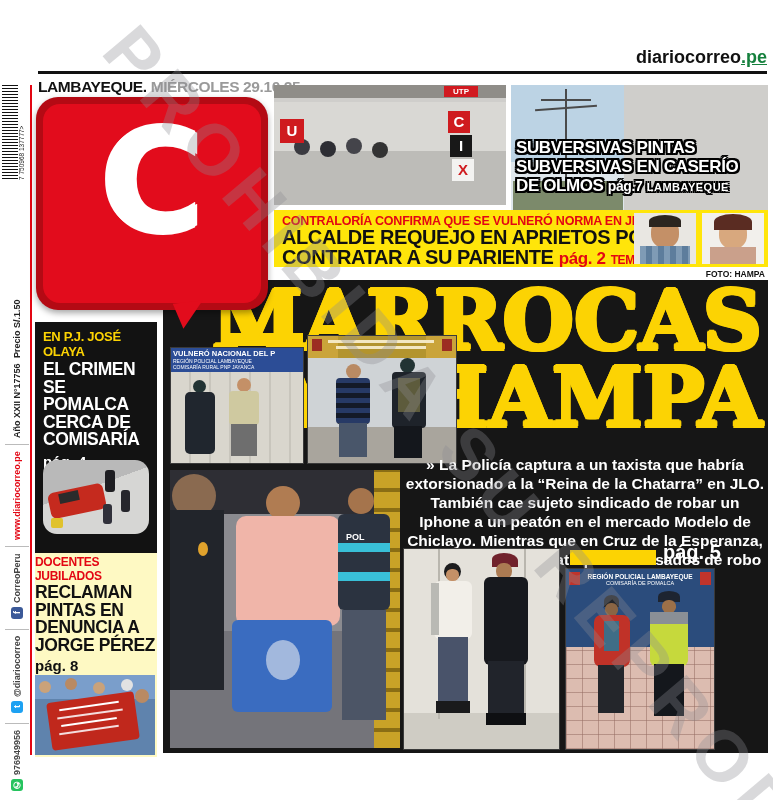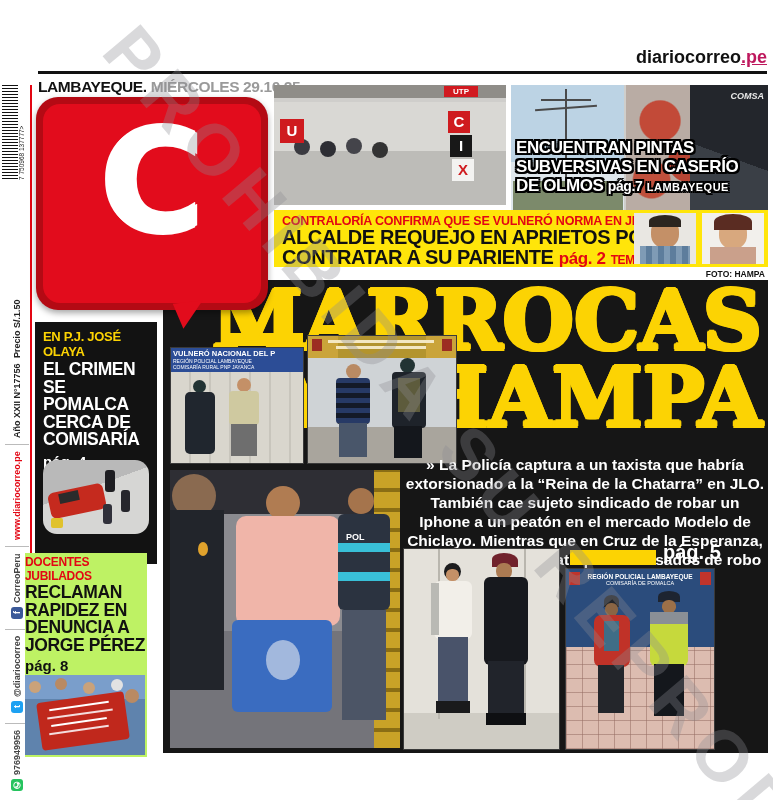--- a/index.html
+++ b/index.html
@@ -47,21 +47,21 @@
     <span class="sicon" style="background:#3b5998;">f</span>
     <span class="b" style="color:#444;">CorreoPeru</span>
     <span class="spine-sep"></span>
     <span class="b" style="color:#e30613;">www.diariocorreo.pe</span>
     <span class="spine-sep"></span>
     <span class="b" style="color:#222;">Año XXII N°17756</span>
     <span class="b" style="color:#222;margin-top:6px;">Precio S/.1.50</span>
   </div>
 
   <div class="abs b" style="right:6px;top:47px;font-size:18px;color:#111;">
-    <span>diariocorreo</span><span style="color:#be185d;text-decoration:underline;">.pe</span>
+    <span>diariocorreo</span><span style="color:#15803d;text-decoration:underline;">.pe</span>
   </div>
   <div class="abs" style="left:38px;top:71px;width:729px;height:3px;background:#111;"></div>
   <div class="abs b cd" style="left:38px;top:78px;font-size:15.5px;">
     <span style="color:#111;">LAMBAYEQUE.</span>
     <span style="color:#9a9a9a;">MIÉRCOLES 29.10.25</span>
   </div>
 
   <div class="abs photo" style="left:274px;top:85px;width:232px;height:120px;background:linear-gradient(180deg,#cfcecb 0 14%,#d9d8d4 14% 55%,#bdbcb8 55% 100%);">
     <div class="abs" style="left:0;top:0;width:100%;height:13px;background:#8f8d88;"></div>
     <div class="abs b" style="right:28px;top:1px;width:34px;height:11px;background:#d11a20;color:#fff;font-size:8px;text-align:center;line-height:11px;">UTP</div>
@@ -77,31 +77,23 @@
     <div class="abs b" style="right:32px;top:74px;width:22px;height:22px;background:#f3f3f1;color:#cf1b1f;font-size:15px;text-align:center;line-height:22px;">X</div>
   </div>
 
   <div class="abs photo" style="left:511px;top:85px;width:257px;height:128px;background:#cfcecb;">
     <div class="abs" style="left:0;top:0;width:113px;height:100%;background:linear-gradient(180deg,#bcd3e4 0 60%,#dfe7ec 60% 100%);">
       <div class="abs" style="left:54px;top:4px;width:2px;height:110px;background:#4a4a4a;"></div>
       <div class="abs" style="left:30px;top:14px;width:50px;height:1.5px;background:#4a4a4a;"></div>
       <div class="abs" style="left:24px;top:22px;width:62px;height:1.5px;background:#4a4a4a;transform:rotate(-4deg);"></div>
       <div class="abs" style="left:2px;top:96px;width:110px;height:30px;background:#7c8a6b;"></div>
     </div>
-    <div class="abs" style="left:115px;top:0;width:142px;height:100%;background:
-         radial-gradient(circle at 24% 28%, #c24a38 0 14%, transparent 15%),
-         radial-gradient(circle at 44% 60%, #b84534 0 18%, transparent 19%),
-         radial-gradient(circle at 18% 74%, #c0503c 0 12%, transparent 13%),
-         linear-gradient(180deg,#b9aca4 0 100%);">
-      <div class="abs" style="right:0;top:0;width:78px;height:100%;background:linear-gradient(200deg,#23262c 0 55%,#3a3f46 55% 100%);"></div>
-      <div class="abs b" style="right:4px;top:6px;color:#e7e7e7;font-size:9px;font-style:italic;">COMSA</div>
-    </div>
   </div>
   <div class="abs b cd" style="left:516px;top:138px;font-size:17px;line-height:1.12;color:#fff;">
-    <div class="ob">ENCUENTRAN PINTAS</div>
+    <div class="ob">SUBVERSIVAS PINTAS</div>
     <div class="ob">SUBVERSIVAS EN CASERÍO</div>
     <div>
       <span class="ob">DE OLMOS</span>
       <span class="ob" style="font-size:14px;">pág.7</span>
       <span class="ob" style="font-size:11px;letter-spacing:0.5px;">LAMBAYEQUE</span>
     </div>
   </div>
 
   <div class="abs" style="left:274px;top:210px;width:494px;height:57px;background:#ffe50a;padding:0;">
     <div class="abs b" style="left:8px;top:4px;font-size:12.5px;color:#e30613;letter-spacing:-0.2px;">CONTRALORÍA CONFIRMA QUE SE VULNERÓ NORMA EN JLO</div>
@@ -236,25 +228,25 @@
       <div class="abs" style="left:16px;top:32px;width:20px;height:10px;background:#2b2b2b;transform:rotate(-12deg);"></div>
       <div class="abs" style="left:62px;top:10px;width:10px;height:22px;background:#1e1e22;border-radius:3px;"></div>
       <div class="abs" style="left:78px;top:30px;width:9px;height:22px;background:#26262c;border-radius:3px;"></div>
       <div class="abs" style="left:60px;top:44px;width:9px;height:20px;background:#30303a;border-radius:3px;"></div>
       <div class="abs" style="left:8px;top:58px;width:12px;height:10px;background:#e0c22c;border-radius:2px;"></div>
     </div>
   </div>
 
   <div class="abs" style="left:35px;top:546px;width:122px;height:3px;background:#121212;"></div>
 
-  <div class="abs" style="left:25px;top:553px;width:122px;height:204px;background:#bef264;">
+  <div class="abs" style="left:35px;top:553px;width:122px;height:204px;background:#fef9c3;">
     <div class="b" style="color:#e30613;font-size:12px;padding:2px 0 1px;letter-spacing:-0.3px;">DOCENTES JUBILADOS</div>
     <div class="b cd" style="color:#111;font-size:17.5px;line-height:1.0;">
       <div>RECLAMAN</div>
-      <div>RAPIDEZ EN</div>
+      <div>PINTAS EN</div>
       <div>DENUNCIA A</div>
       <div>JORGE PÉREZ</div>
     </div>
     <div class="b" style="color:#111;font-size:15px;padding-top:3px;">pág. 8</div>
     <div class="b" style="color:#111;font-size:10.5px;letter-spacing:0.4px;padding-top:1px;">LAMBAYEQUE</div>
     <div class="photo" style="position:absolute;left:0;top:122px;width:120px;height:80px;background:linear-gradient(180deg,#7a9ecb 0 30%,#5f83ad 30% 100%);">
       <div class="abs" style="left:4px;top:6px;width:12px;height:12px;border-radius:50%;background:#caa27a;"></div>
       <div class="abs" style="left:30px;top:3px;width:12px;height:12px;border-radius:50%;background:#b98a63;"></div>
       <div class="abs" style="left:58px;top:7px;width:12px;height:12px;border-radius:50%;background:#caa27a;"></div>
       <div class="abs" style="left:86px;top:4px;width:12px;height:12px;border-radius:50%;background:#e2e2e2;"></div>

